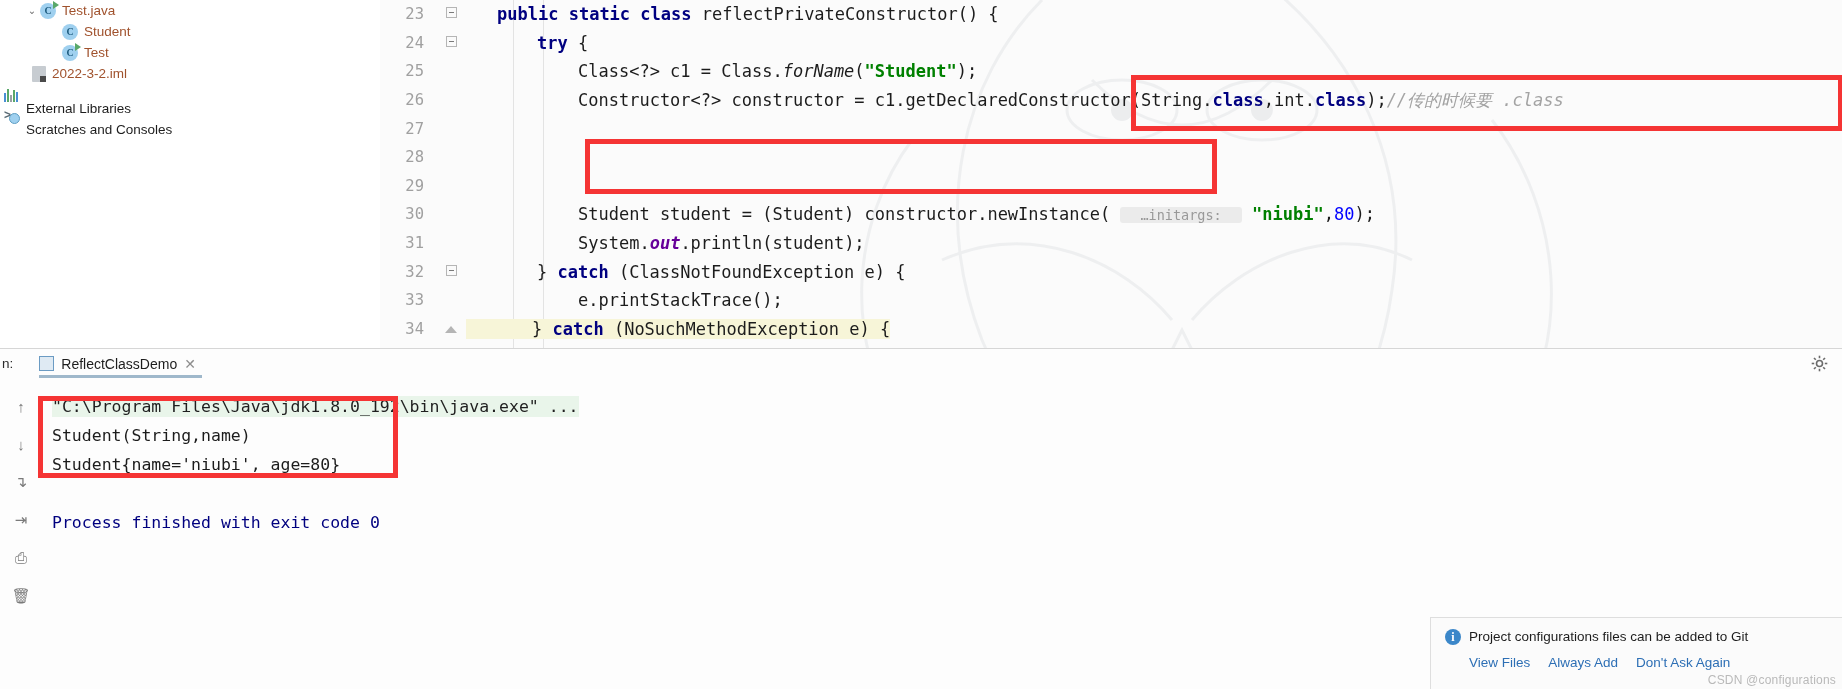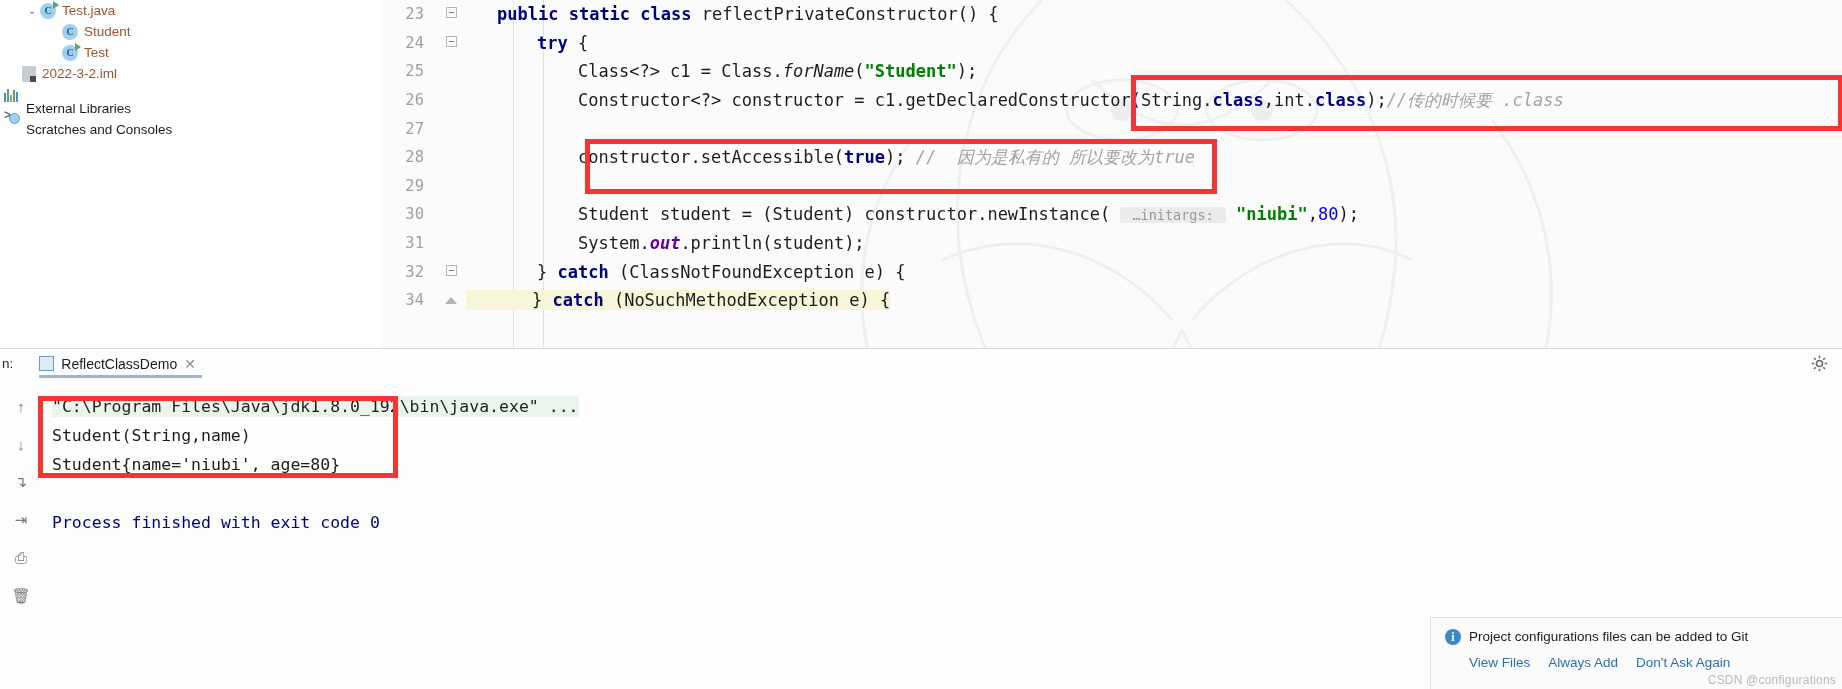--- a/index.html
+++ b/index.html
@@ -98,21 +98,21 @@
 
   
   .kw   { color: #000080; font-weight: bold; }
   .str  { color: #008000; font-weight: bold; }
   .num  { color: #0000ff; }
   .fn   { color: #1c1c1c; font-style: italic; }
   .stc  { color: #660099; font-style: italic; font-weight: bold; }
   .cm   { color: #a3a3a3; font-style: italic; }
   .hint {
     background: #ebebeb; color: #999; border-radius: 3px;
-    font-size: 13.5px; padding: 0 12px;
+    font-size: 13.5px; padding: 0 20px;
   }
   .hl-band { background: #f7f5d8; }
 
   
   .vguide { position: absolute; top: 0; bottom: 0; width: 1px; background: #e3e3e3; }
 
   
   .redbox { position: absolute; border: 5px solid #f53434; z-index: 8; pointer-events: none; }
 
   
@@ -209,21 +209,21 @@
       <span class="lbl">Test.java</span>
     </div>
     <div class="tree-row" style="padding-left:62px">
       <span class="cicon">C</span>
       <span class="lbl">Student</span>
     </div>
     <div class="tree-row" style="padding-left:62px">
       <span class="cicon run">C</span>
       <span class="lbl">Test</span>
     </div>
-    <div class="tree-row" style="padding-left:22px">
+    <div class="tree-row" style="padding-left:32px">
       <span class="fileicon"></span>
       <span class="lbl">2022-3-2.iml</span>
     </div>
     <div class="tree-row plain" style="padding-left:4px">
       <span class="libicon">
           <i></i>
           <i></i>
           <i></i>
           <i></i>
           <i></i>
@@ -267,21 +267,20 @@
 
     <div class="code-line">
       <span class="gut">27</span>
       <span class="fold"></span>
       <span class="code-text"></span>
     </div>
 
     <div class="code-line">
       <span class="gut">28</span>
       <span class="fold"></span>
-      <span class="code-text" style="padding-left:112px"><span>constructor.setAccessible(</span><span class="kw">true</span><span>);</span> <span class="cm">//  因为是私有的 所以要改为true</span></span>
     </div>
 
     <div class="code-line">
       <span class="gut">29</span>
       <span class="fold"></span>
       <span class="code-text"></span>
     </div>
 
     <div class="code-line">
       <span class="gut">30</span>
@@ -294,20 +293,25 @@
       <span class="fold"></span>
       <span class="code-text" style="padding-left:112px"><span>System.</span><span class="stc">out</span><span>.println(student);</span></span>
     </div>
 
     <div class="code-line">
       <span class="gut">32</span>
       <span class="fold"><span class="sq"></span></span>
       <span class="code-text" style="padding-left:71px"><span>} </span><span class="kw">catch</span><span> (ClassNotFoundException e) {</span></span>
     </div>
 
+    <div class="code-line">
+      <span class="gut">33</span>
+      <span class="fold"></span>
+      <span class="code-text" style="padding-left:112px"><span>e.printStackTrace();</span></span>
+    </div>
 
     <div class="code-line">
       <span class="gut">34</span>
       <span class="fold"><span class="tri" style="border-bottom-color:#b5b5b5"></span></span>
       <span class="code-text hl-band" style="padding-left:66px"><span>} </span><span class="kw">catch</span><span> (NoSuchMethodException e) {</span></span>
     </div>
   </div>
 
   <div class="redbox" style="left:1131px; top:75px; width:712px; height:56px;"></div>
 

